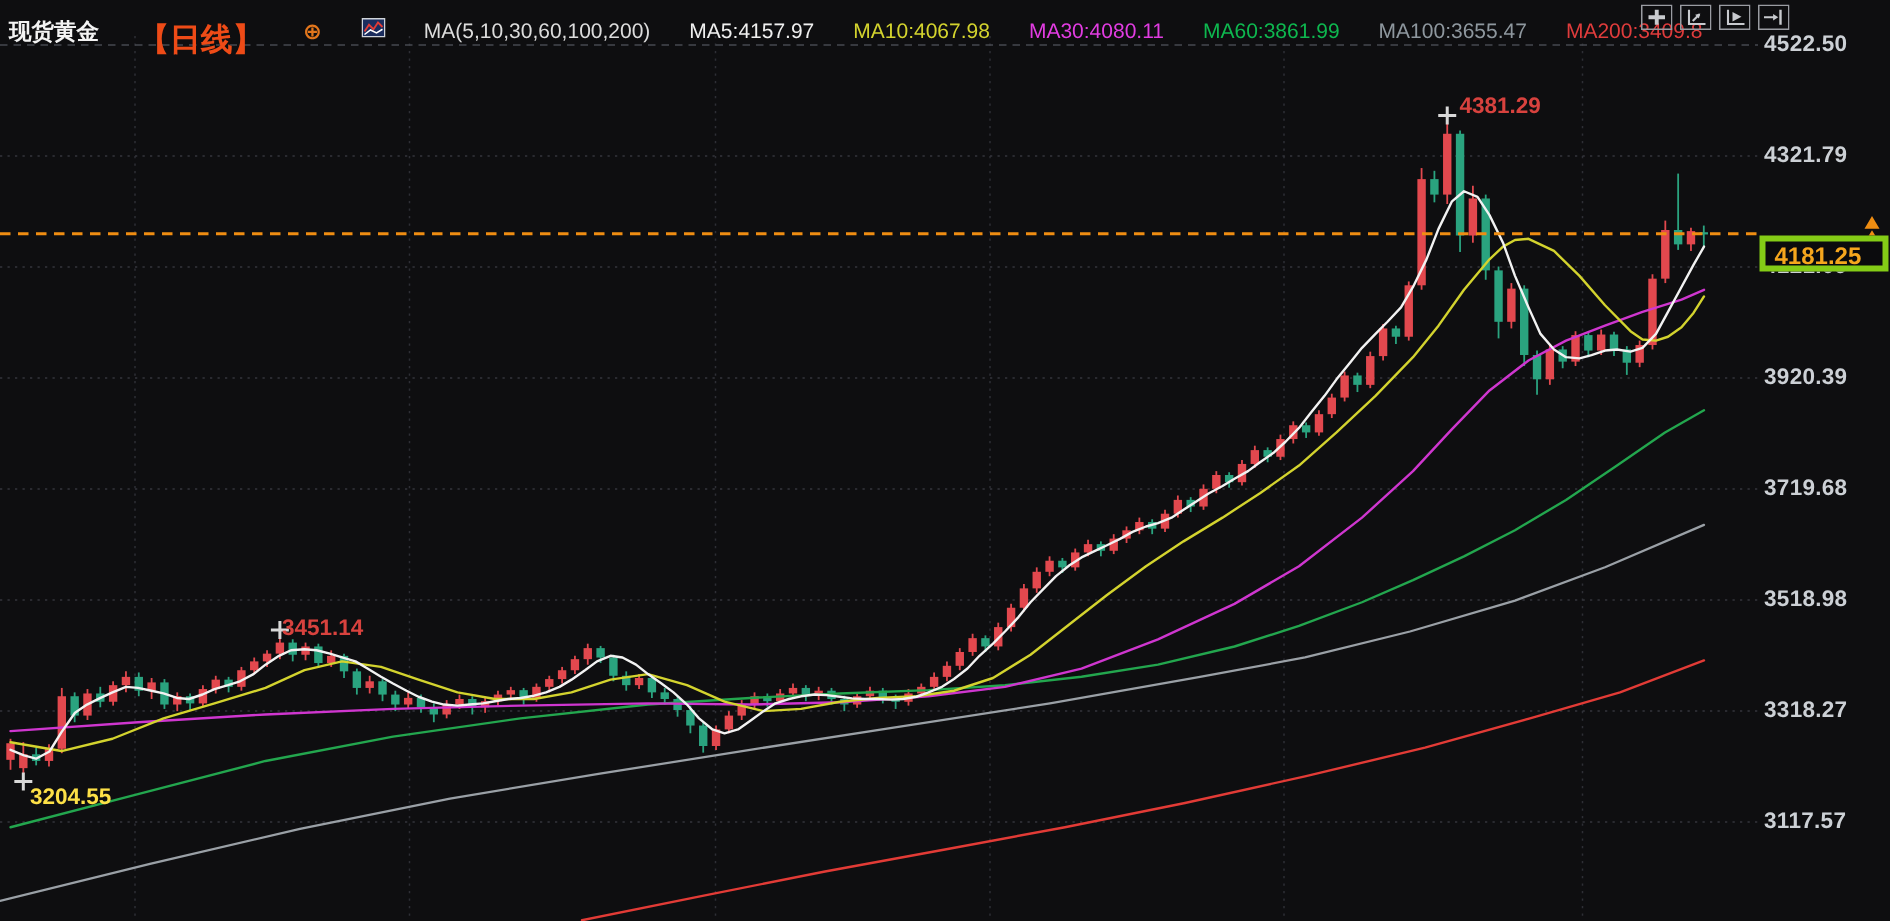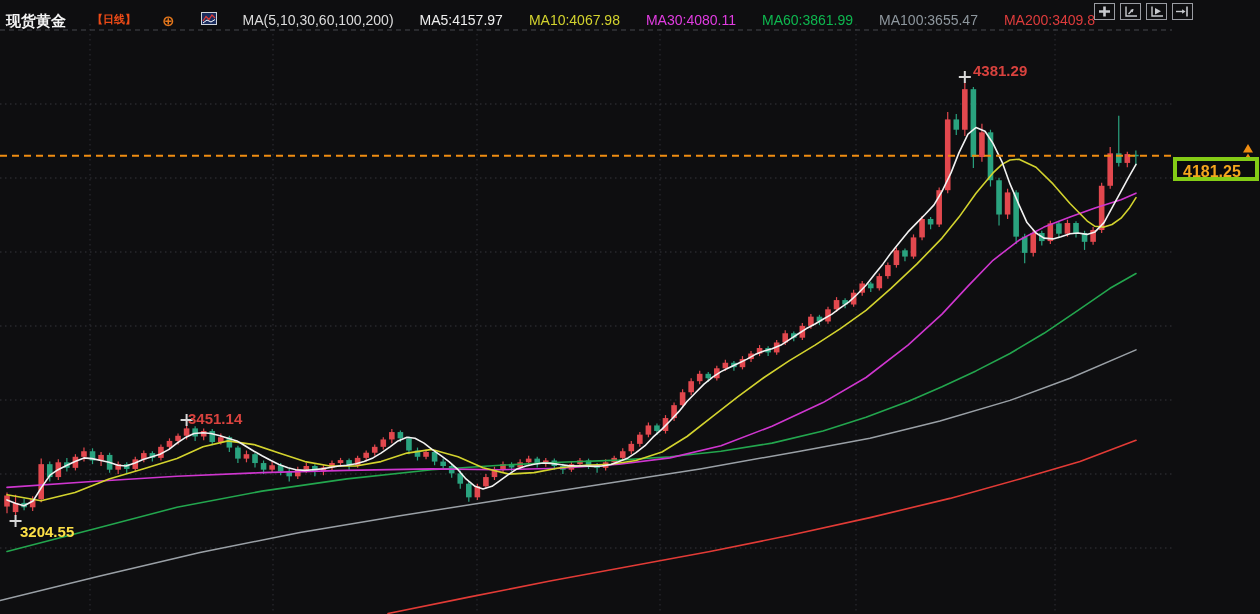--- a/index.html
+++ b/index.html
@@ -2,21 +2,21 @@
 <html><head>
 <meta charset="utf-8">
 <style>
   html,body{margin:0;padding:0;background:#0e0e10;}
   .stage{position:relative;width:1260px;height:614px;background:#0e0e10;overflow:hidden;
          font-family:"Liberation Sans","DejaVu Sans",sans-serif;}
   svg.chart{position:absolute;left:0;top:0;}
   .header{position:absolute;left:6px;top:2px;height:20px;display:flex;align-items:flex-start;gap:26px;
           font-size:14px;white-space:nowrap;z-index:4;margin-top:10px;}
   .title{font-weight:700;font-size:15px;color:#f3f3f3;}
-  .period{font-weight:700;font-size:11px;color:#ee4b17;}
+  .period{font-weight:700;font-size:21px;color:#ee4b17;}
   .target{color:#e2761c;font-size:15px;font-weight:700;}
   .mini-icon{display:inline-flex;align-items:center;}
   .ma-params{color:#dcdcdc;}
   .ma-val{font-weight:400;}
   .toolbar{position:absolute;left:1094px;top:3px;display:flex;gap:5px;z-index:4;}
   .tool-btn{width:21px;height:17px;display:inline-flex;align-items:center;justify-content:center;cursor:pointer;}
   .axis{position:absolute;left:1176px;top:0;width:84px;height:614px;z-index:2;}
   .axis-label{position:absolute;left:0;font-size:15px;font-weight:600;color:#ccd0d5;letter-spacing:.2px;}
   .price-tag{position:absolute;left:1173px;width:86px;height:24px;box-sizing:border-box;
              border:4px solid #84cc16;background:#0b0b0d;color:#f5a61d;
@@ -370,20 +370,30 @@
     <span class="tool-btn">
       <svg width="21" height="17" viewBox="0 0 21 17">
         <rect x="0.5" y="0.5" width="20" height="16" fill="none" stroke="#9a9ca2" stroke-width="1"></rect>
         <path d="M15 3.5 V13.5" stroke="#c8cace" stroke-width="1.6" fill="none"></path>
         <path d="M4 8.5 H11" stroke="#c8cace" stroke-width="1.4" fill="none"></path>
         <path d="M13.5 8.5 l-3.4 -2.2 v4.4 z" fill="#c8cace"></path>
       </svg>
     </span>
   </div>
 
+  <div class="axis">
+      <span class="axis-label" style="top: 20.9962px;">4522.50</span>
+      <span class="axis-label" style="top: 95px;">4321.79</span>
+      <span class="axis-label" style="top: 169px;">4121.09</span>
+      <span class="axis-label" style="top: 243px;">3920.39</span>
+      <span class="axis-label" style="top: 317.004px;">3719.68</span>
+      <span class="axis-label" style="top: 391.004px;">3518.98</span>
+      <span class="axis-label" style="top: 465.008px;">3318.27</span>
+      <span class="axis-label" style="top: 539.008px;">3117.57</span>
+    </div>
 
   <div class="price-tag" style="top: 156.819px;">
     <span>4181.25</span>
   </div>
 
   <div class="annots">
       <div class="annot" style="left: 973px; top: 62px; color: rgb(216, 66, 62);">4381.29</div>
       <div class="annot" style="left: 188px; top: 410px; color: rgb(216, 66, 62);">3451.14</div>
       <div class="annot" style="left: 20px; top: 523px; color: #fde047;">3204.55</div>
     </div>

